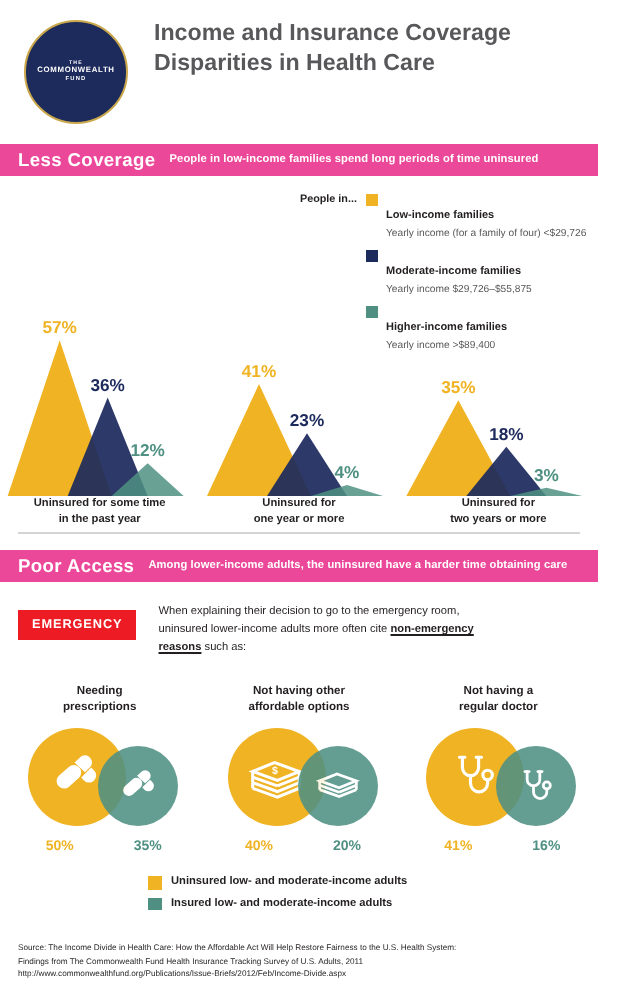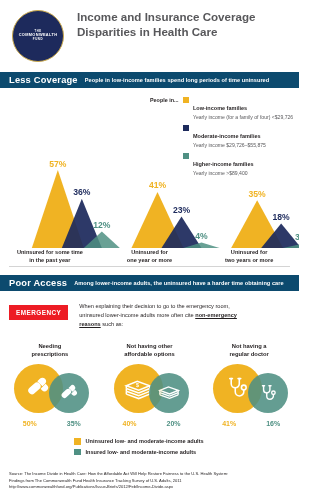--- a/index.html
+++ b/index.html
@@ -27,41 +27,41 @@
   .logo-txt .l2 { font-size:3.9px; letter-spacing:.35px; font-weight:bold; }
   .logo-txt .l3 { font-size:2.9px; letter-spacing:.6px; font-weight:bold; }
   .title {
     margin-left:13px;
     font-size:11.6px; font-weight:bold; line-height:1.28;
     color:#58585b;
   }
 
   
   .band {
-    background:#0c4a6e; color:#ffffff;
+    background:#ec4899; color:#ffffff;
     height:16px; display:flex; align-items:center;
     padding-left:9px;
   }
   .band-title { font-size:9.3px; font-weight:bold; letter-spacing:.2px; }
   .band-sub { font-size:5.6px; margin-left:7px; font-weight:bold; letter-spacing:.05px; }
 
   
   .legend-top {
     position:absolute; left:150px; top:96px; width:146px;
     display:flex;
   }
   .legend-top .lead { font-size:5.4px; font-weight:bold; color:#231f20; padding-top:1px; width:33px; flex:0 0 33px;}
   .legend-rows { flex:1; }
   .lrow { display:flex; margin-bottom:3.5px; }
   .swatch { width:6px; height:6px; flex:0 0 6px; margin-right:4px; margin-top:.5px; }
   .lr-name { font-size:5.5px; font-weight:bold; color:#231f20; line-height:1.25; }
   .lr-sub { font-size:5.1px; color:#58585b; line-height:1.3; font-weight:normal;}
 
   
-  .chart { position:absolute; left:0; top:148px; width:299px; height:100px;padding-left:28px; }
+  .chart { position:absolute; left:0; top:148px; width:299px; height:100px; }
   .chart svg { display:block; }
   .xaxis {
     position:absolute; left:0; top:248px; width:299px;
     display:flex;
   }
   .xlab {
     flex:1; text-align:center; font-size:5.6px; font-weight:bold;
     color:#231f20; line-height:1.45;
   }
   .rule { position:absolute; left:9px; top:266px; width:281px; height:1px; background:#d4d4d4; }

